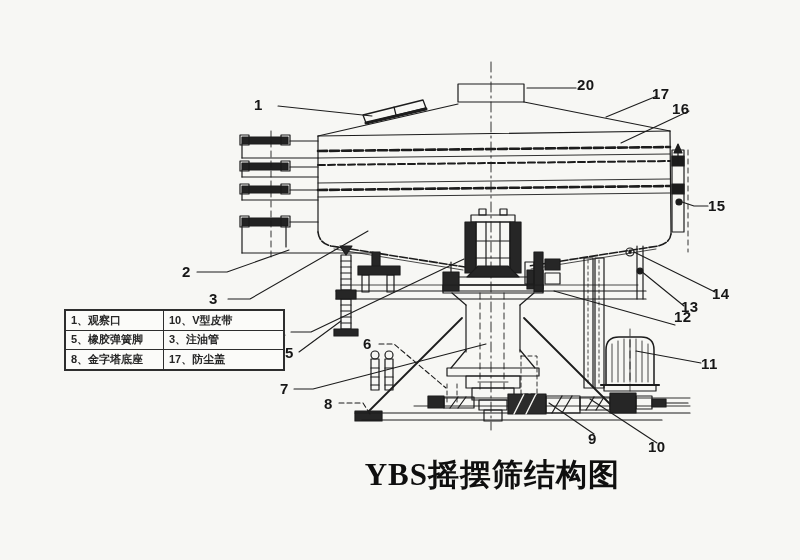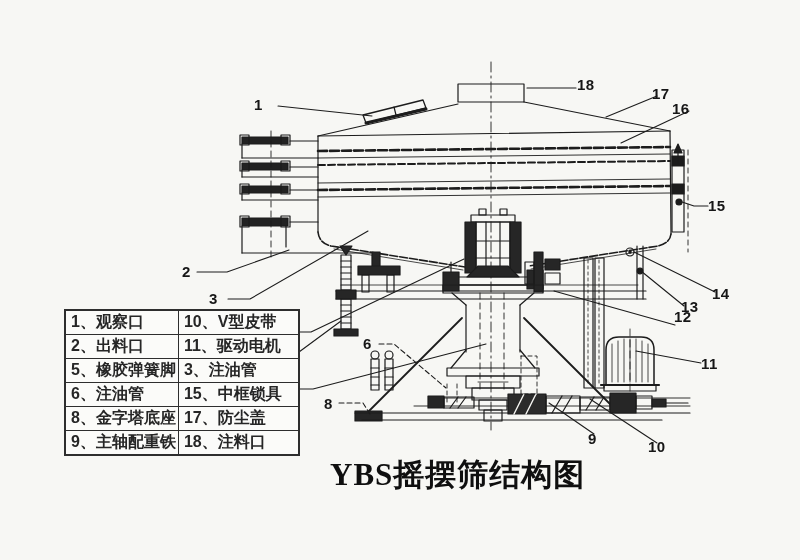--- a/index.html
+++ b/index.html
@@ -3,25 +3,25 @@
 <meta charset="utf-8">
 <style>
   html,body{margin:0;padding:0;background:#fff;}
   .page{position:relative;width:800px;height:560px;background:#f7f7f4;overflow:hidden;
         font-family:"Liberation Sans",sans-serif;}
   .diagram-svg{position:absolute;left:0;top:0;}
   .callout{position:absolute;font-family:"Liberation Sans",sans-serif;font-weight:700;
            font-size:15px;line-height:1;color:#161616;letter-spacing:.5px;}
   .legend{position:absolute;left:64px;top:309px;}
   .legend table{border-collapse:collapse;table-layout:fixed;border:2px solid #2e2e2e;background:#fbfbf9;}
-  .legend td{border:1px solid #2e2e2e;font-family:"Liberation Sans",sans-serif;font-size:16px;
+  .legend td{border:1px solid #2e2e2e;font-family:"Liberation Sans",sans-serif;font-size:11px;
              font-weight:700;color:#262626;padding:1px 2px 1px 5px;height:16.6px;
              white-space:nowrap;overflow:hidden;}
   .col-a{width:90px;} .col-b{width:112px;margin-top:24px;}
-  .title{position:absolute;left:330px;top:454px;width:290px;text-align:left;
+  .title{position:absolute;left:330px;top:454px;width:290px;text-align:right;
          font-family:"Liberation Serif",serif;font-weight:700;font-size:31px;
          color:#0f0f0f;letter-spacing:1px;}
 </style>
 </head>
 <body>
 
 <div class="page">
 
   <svg class="diagram-svg" width="800" height="560" viewBox="0 0 800 560">
     <g stroke="#1c1c1c" fill="none" stroke-width="1.2" stroke-linecap="round" stroke-linejoin="round">
@@ -282,48 +282,36 @@
   <div class="callout" style="left:324px;top:396px">8</div>
   <div class="callout" style="left:588px;top:431px">9</div>
   <div class="callout" style="left:648px;top:439px">10</div>
   <div class="callout" style="left:701px;top:356px">11</div>
   <div class="callout" style="left:674px;top:309px">12</div>
   <div class="callout" style="left:681px;top:299px">13</div>
   <div class="callout" style="left:712px;top:286px">14</div>
   <div class="callout" style="left:708px;top:198px">15</div>
   <div class="callout" style="left:672px;top:101px">16</div>
   <div class="callout" style="left:652px;top:86px">17</div>
-  <div class="callout" style="left:577px;top:77px">18</div>
+  <div class="callout" style="left:577px;top:77px">20</div>
 
   <div class="legend">
     <table>
       <tbody>
           <tr>
         <td class="col-a">1、观察口</td>
         <td class="col-b">10、V型皮带</td>
       </tr>
       <tr>
-        <td>2、出料口</td>
-        <td>11、驱动电机</td>
-      </tr>
-      <tr>
         <td>5、橡胶弹簧脚</td>
         <td>3、注油管</td>
-      </tr>
-      <tr>
-        <td>6、注油管</td>
-        <td>15、中框锁具</td>
       </tr>
       <tr>
         <td>8、金字塔底座</td>
         <td>17、防尘盖</td>
       </tr>
-      <tr>
-        <td>9、主轴配重铁</td>
-        <td>18、注料口</td>
-      </tr>
     </tbody>
       </table>
   </div>
 
   <div class="title">YBS摇摆筛结构图</div>
 
 </div>
 
 </body></html>

